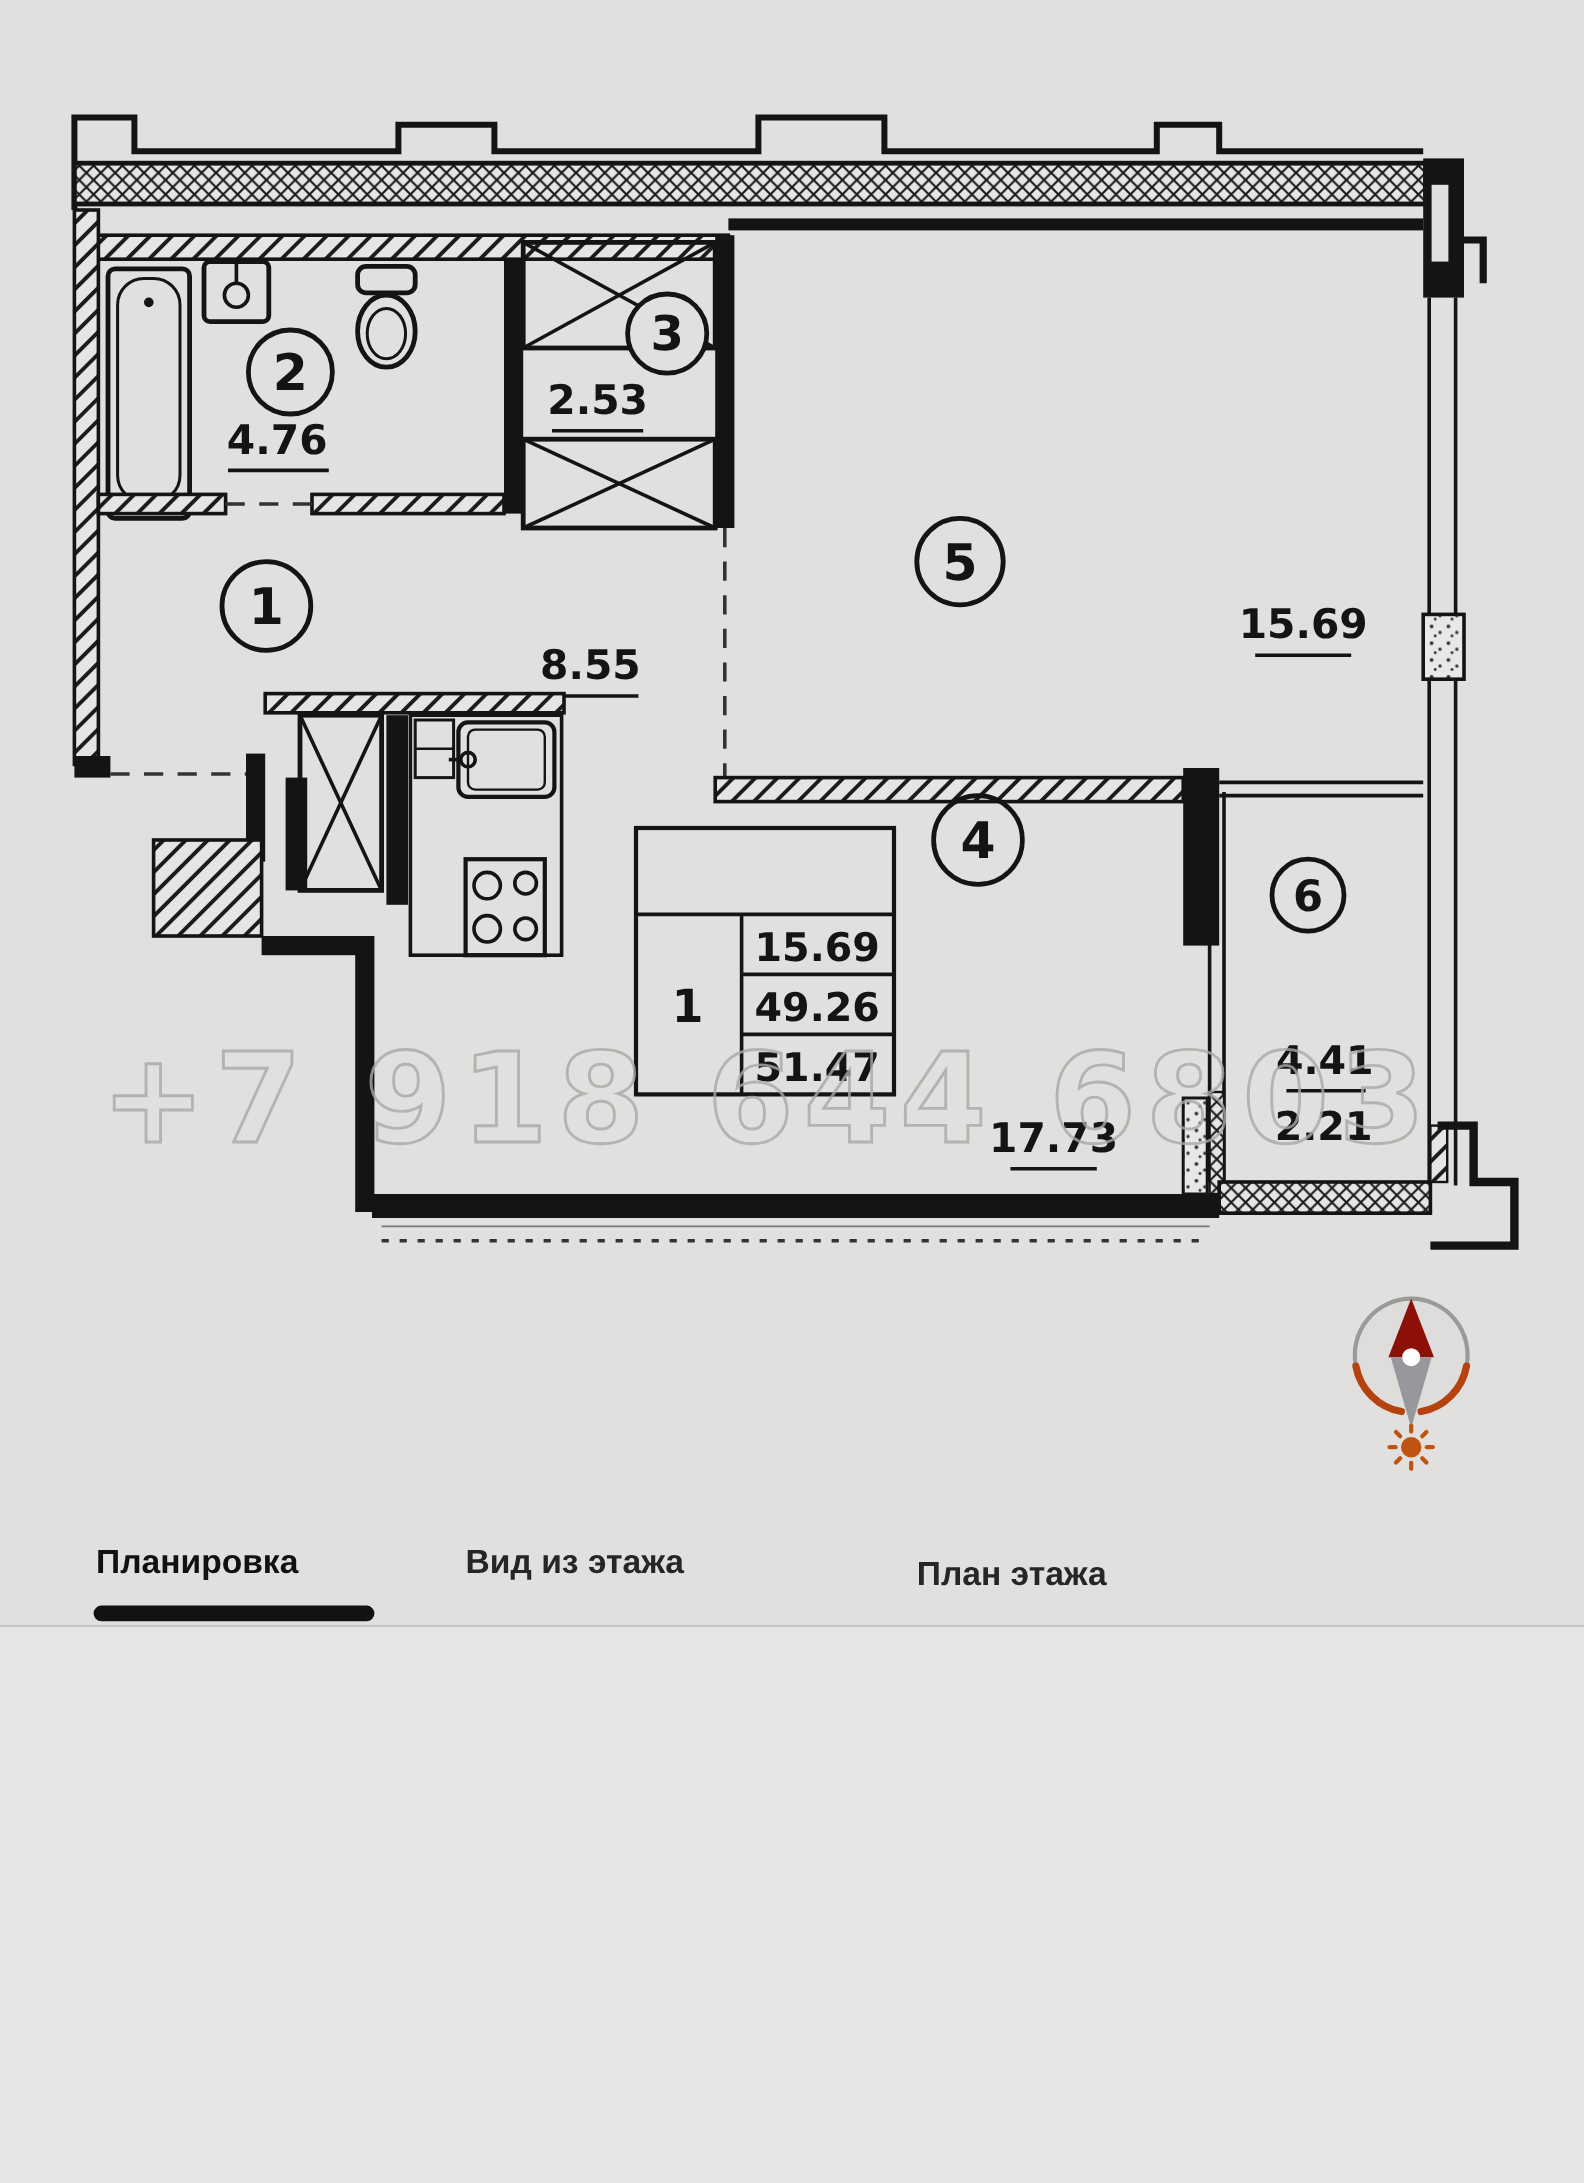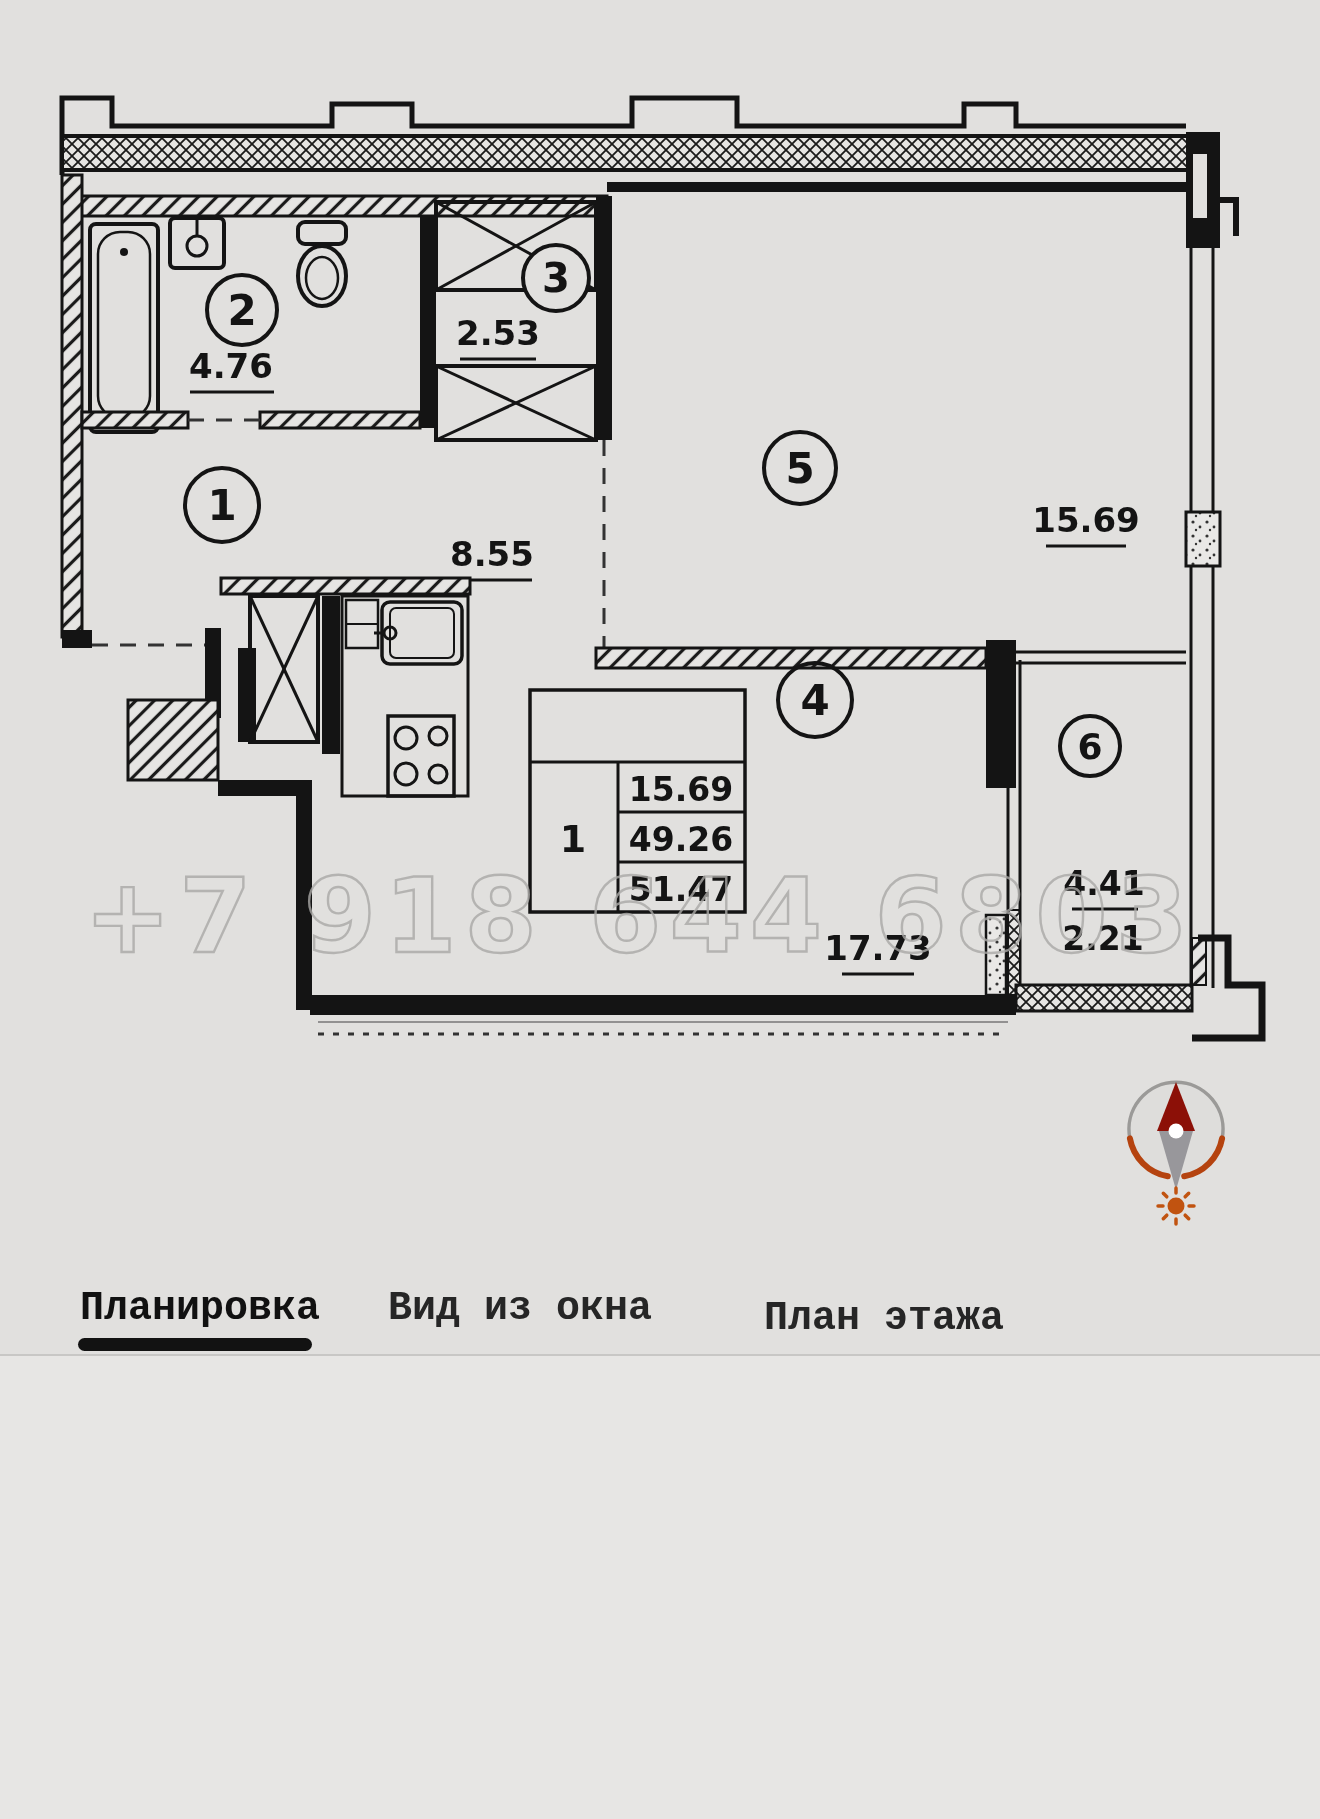--- a/index.html
+++ b/index.html
@@ -5,21 +5,21 @@
   html,body{margin:0;padding:0;}
   body{
     width:1320px;height:1819px;position:relative;overflow:hidden;
     background:#e7e6e4;font-family:"Liberation Sans","DejaVu Sans",sans-serif;
   }
   .top-section{position:absolute;left:0;top:0;width:1320px;height:1356px;background:#e1e0de;}
   #plan-svg{position:absolute;left:0;top:0;}
   .plan-txt{font-family:"DejaVu Sans",sans-serif;font-weight:bold;fill:#141414;text-anchor:middle;}
   .wm{font-family:"DejaVu Sans",sans-serif;font-weight:bold;fill:none;stroke:#aaa9a7;stroke-width:2.4px;opacity:.8;letter-spacing:8px;text-anchor:middle;}
   .tabs{position:absolute;left:0;top:1286px;width:1320px;height:70px;}
-  .tab{position:absolute;font-size:40px;font-weight:bold;color:#262626;white-space:nowrap;cursor:pointer;font-family:Liberation Mono, monospace;}
+  .tab{position:absolute;font-size:28px;font-weight:bold;color:#262626;white-space:nowrap;cursor:pointer;}
   .tab.active{color:#111;}
   .tab-underline{position:absolute;left:78px;top:1338px;width:234px;height:13px;border-radius:7px;background:#121212;}
   .section-divider{position:absolute;left:0;top:1354px;width:1320px;height:2px;background:#c8c7c5;}
   .bottom-section{position:absolute;left:0;top:1356px;width:1320px;height:463px;background:#e7e6e4;}
 </style>
 </head>
 <body>
 
 <div class="top-section">
 <svg id="plan-svg" width="1320" height="1270" viewBox="0 0 1320 1270">
@@ -200,21 +200,21 @@
       <line x1="1185.2" y1="1215.2" x2="1188.7" y2="1218.7"></line>
       <line x1="1188.7" y1="1193.3" x2="1185.2" y2="1196.8"></line>
       <line x1="1166.8" y1="1215.2" x2="1163.3" y2="1218.7"></line>
     </g>
   </g>
 </svg>
 </div>
 
 <div class="tabs">
   <div class="tab active" style="left:80px;">Планировка</div>
-  <div class="tab" style="left:388px;">Вид из окна</div>
+  <div class="tab" style="left:388px;">Вид из этажа</div>
 
   <div class="tab" style="left:764px;margin-top:10px;">План этажа</div>
 </div>
 <div class="tab-underline"></div>
 <div class="section-divider"></div>
 
 <div class="bottom-section">
   
 </div>
 

